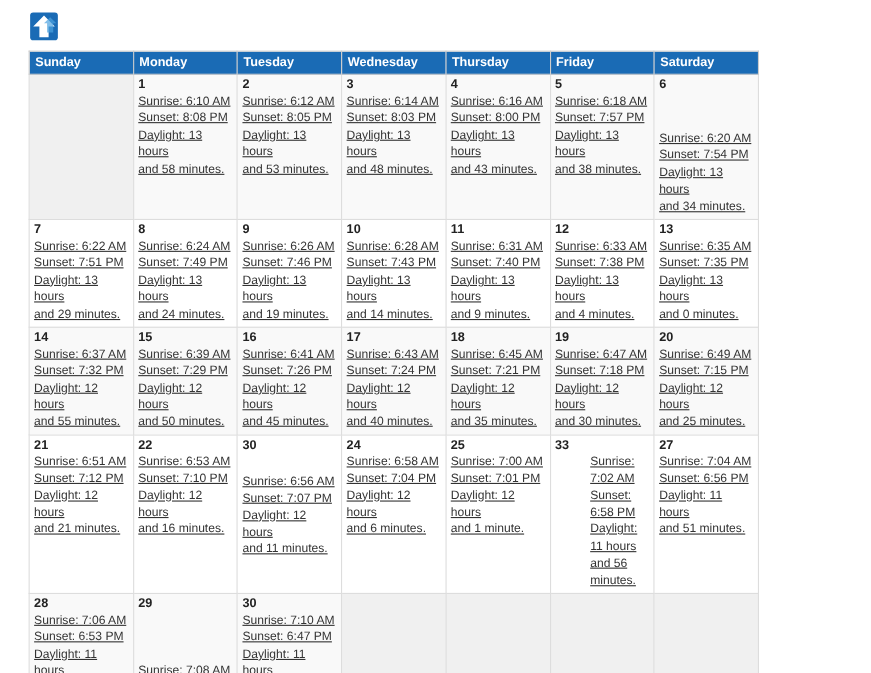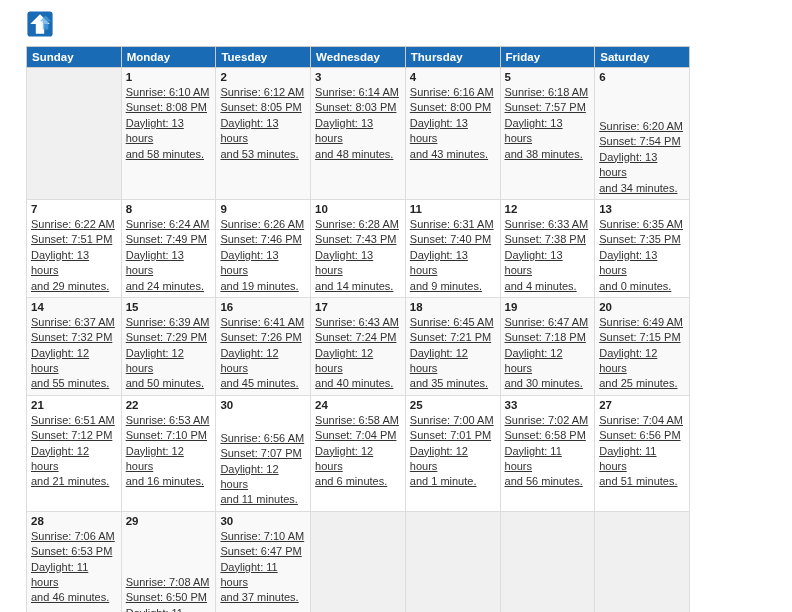--- a/index.html
+++ b/index.html
@@ -307,21 +307,21 @@
           </td>
           <td>
             <span class="day-num">25</span>
             <div class="day-detail" style="white-space: pre-line;">Sunrise: 7:00 AM
 Sunset: 7:01 PM
 Daylight: 12 hours
 and 1 minute.</div>
           </td>
           <td>
             <span class="day-num">33</span>
-            <div class="day-detail" style="white-space: pre-line;">Sunrise: 7:02 AM
+            <div class="day-detail" style="white-space: pre-line; margin-left: 32px;">Sunrise: 7:02 AM
 Sunset: 6:58 PM
 Daylight: 11 hours
 and 56 minutes.</div>
           </td>
           <td>
             <span class="day-num">27</span>
             <div class="day-detail" style="white-space: pre-line;">Sunrise: 7:04 AM
 Sunset: 6:56 PM
 Daylight: 11 hours
 and 51 minutes.</div>

